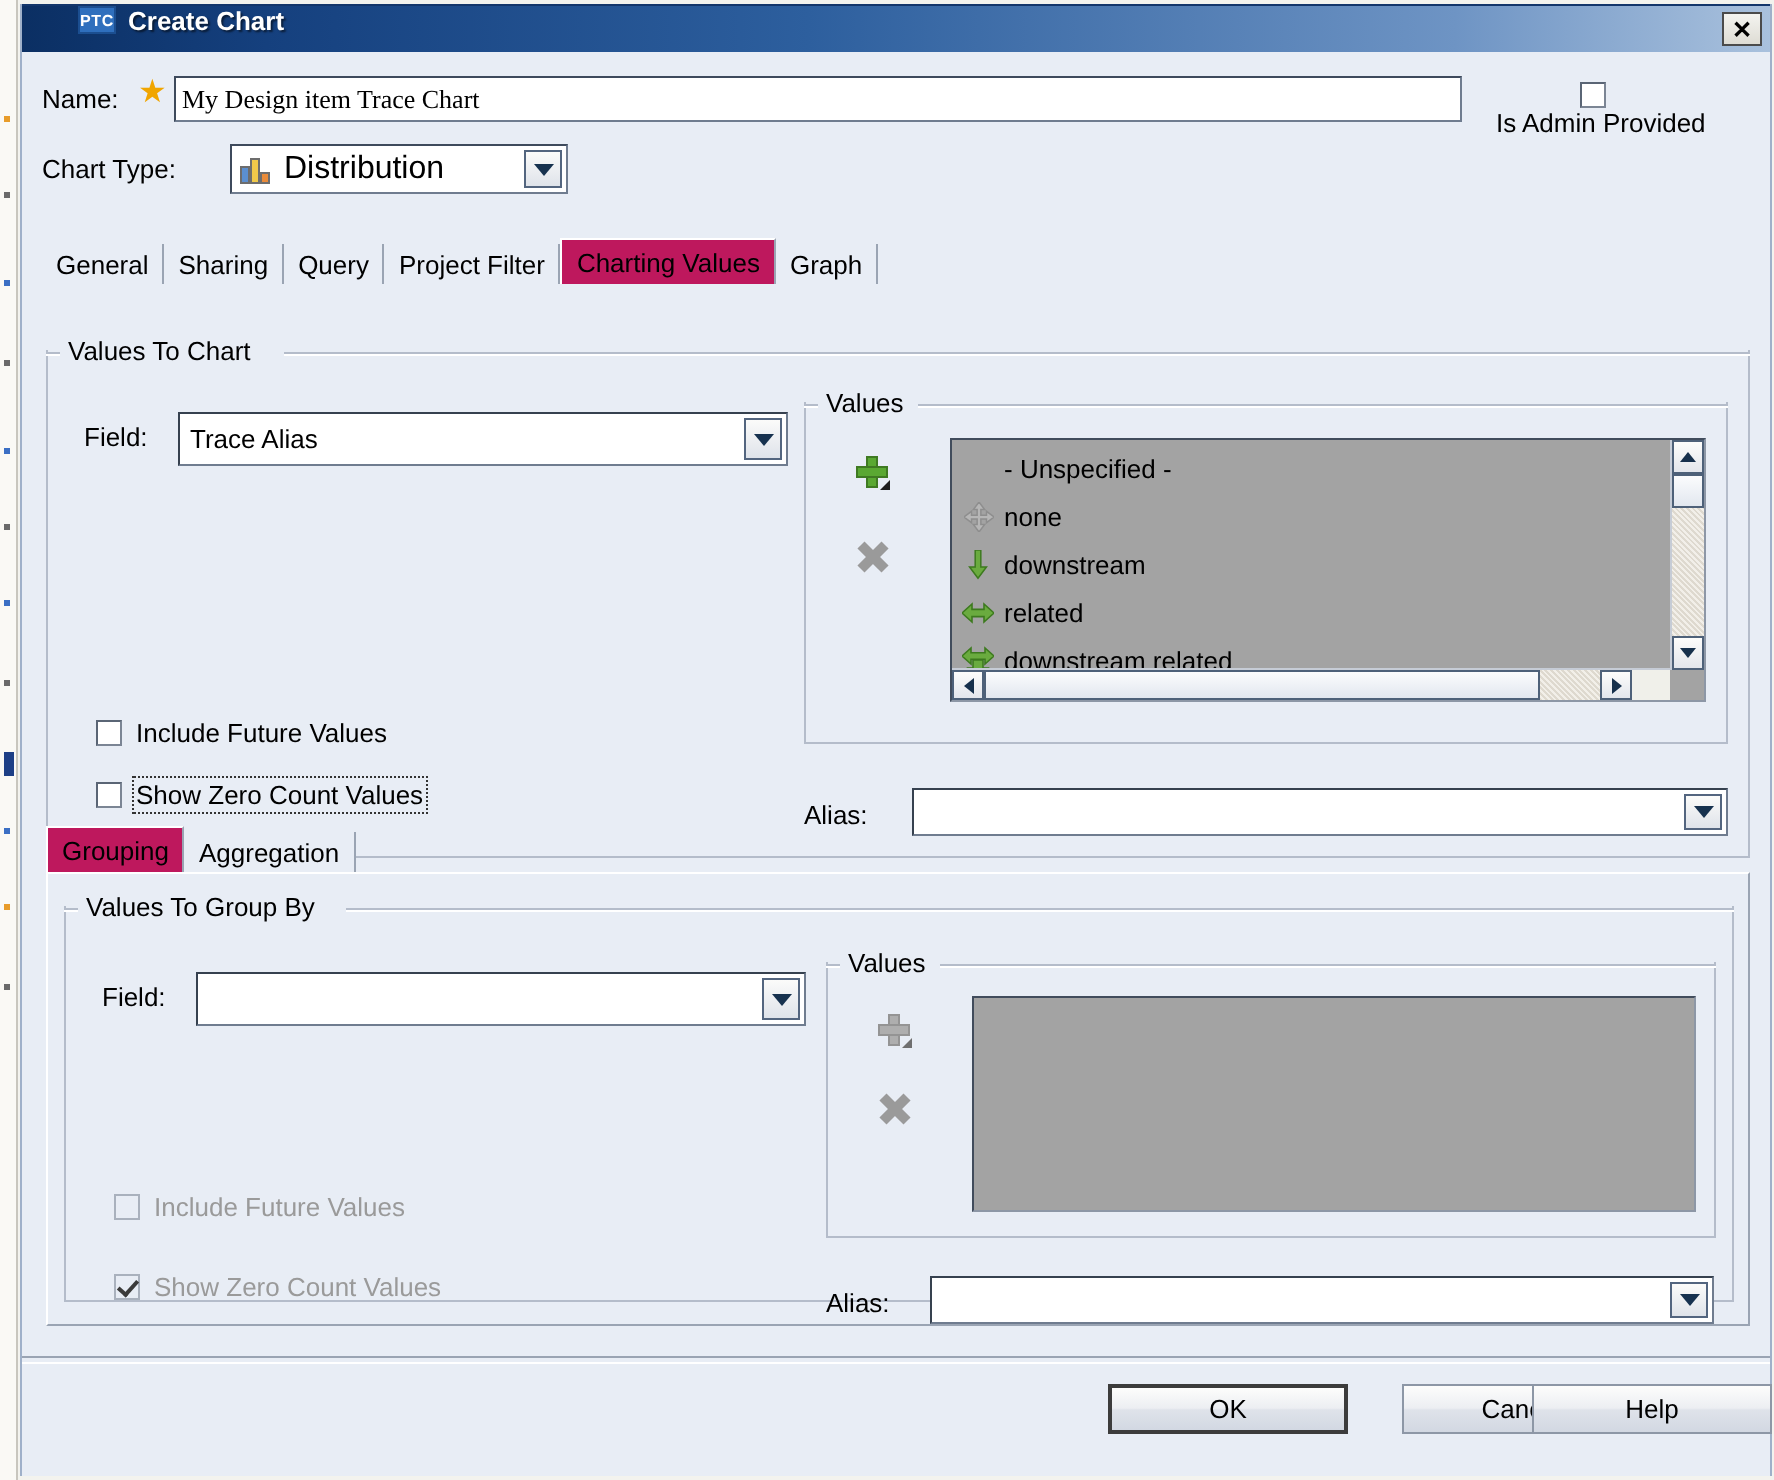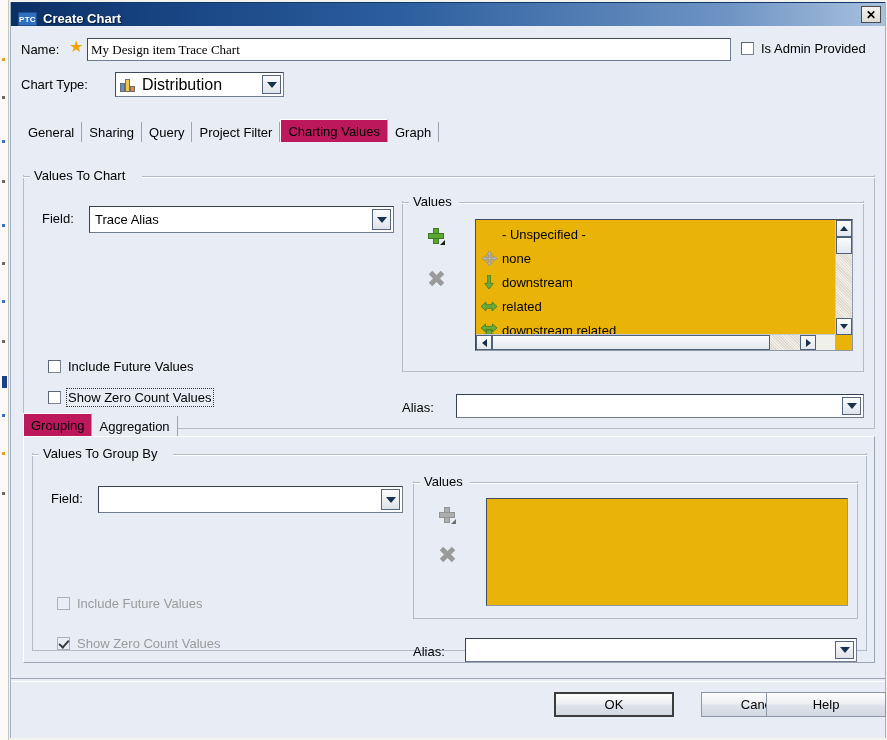--- a/index.html
+++ b/index.html
@@ -50,21 +50,22 @@
 
   
   #titlebar {
     position: absolute;
     left: 0; top: 0;
     width: 100%; height: 24px;
     background: linear-gradient(to right, #0b2f63 0%, #15407e 14%, #2d5f9e 45%, #6e94c4 82%, #a9c1dd 100%);
     border-top: 1px solid #13366b;
     box-sizing: border-box;
     display: flex;
-    align-items: flex-end;
+    align-items: flex-start;
+    padding-left: 21px;
   }
   #ptc-logo {
     width: 19px; height: 14px;
     margin-left: 7px;
     background: #2f6fbd;
     color: #ffffff;
     font-size: 8px;
     font-weight: bold;
     letter-spacing: 0.3px;
     display: flex;
@@ -136,20 +137,21 @@
     font-size: 13px;
     color: #000000;
     padding: 0 3px;
     outline: none;
   }
   #admin-check-wrap {
     position: absolute;
     left: 730px; top: 3px;
     display: flex;
     align-items: center;
+    flex-direction: column;
   }
   .cbx {
     width: 13px; height: 13px;
     background: #ffffff;
     border: 1px solid #7b8594;
     border-top-color: #5a6575;
     border-left-color: #5a6575;
     box-sizing: border-box;
     display: inline-block;
     position: relative;
@@ -321,21 +323,21 @@
     cursor: pointer;
   }
   .text-combo .val {
     margin-left: 5px;
     font-size: 13px;
   }
 
   
   .listbox {
     position: absolute;
-    background: #eab308;
+    background: #a3a3a3;
     border: 1px solid #8d97a6;
     border-top-color: #414c5c;
     border-left-color: #414c5c;
     box-sizing: border-box;
     overflow: hidden;
   }
   .list-item {
     height: 24px;
     display: flex;
     align-items: center;

